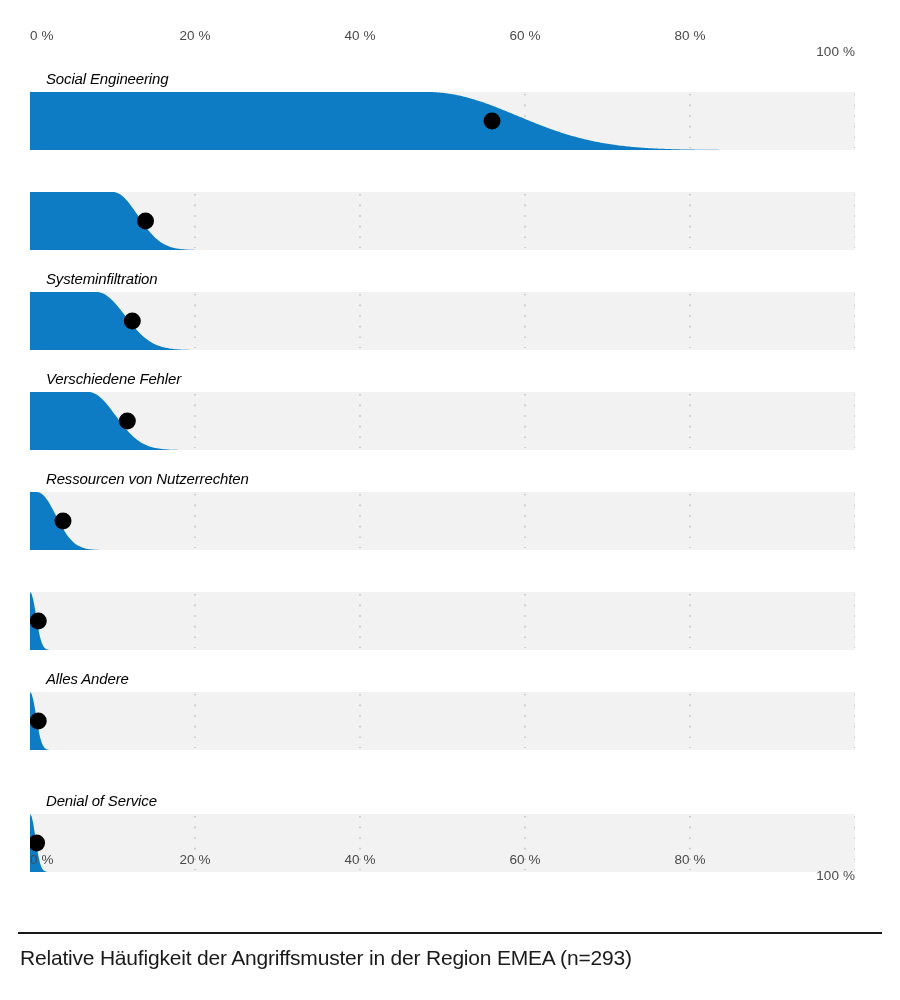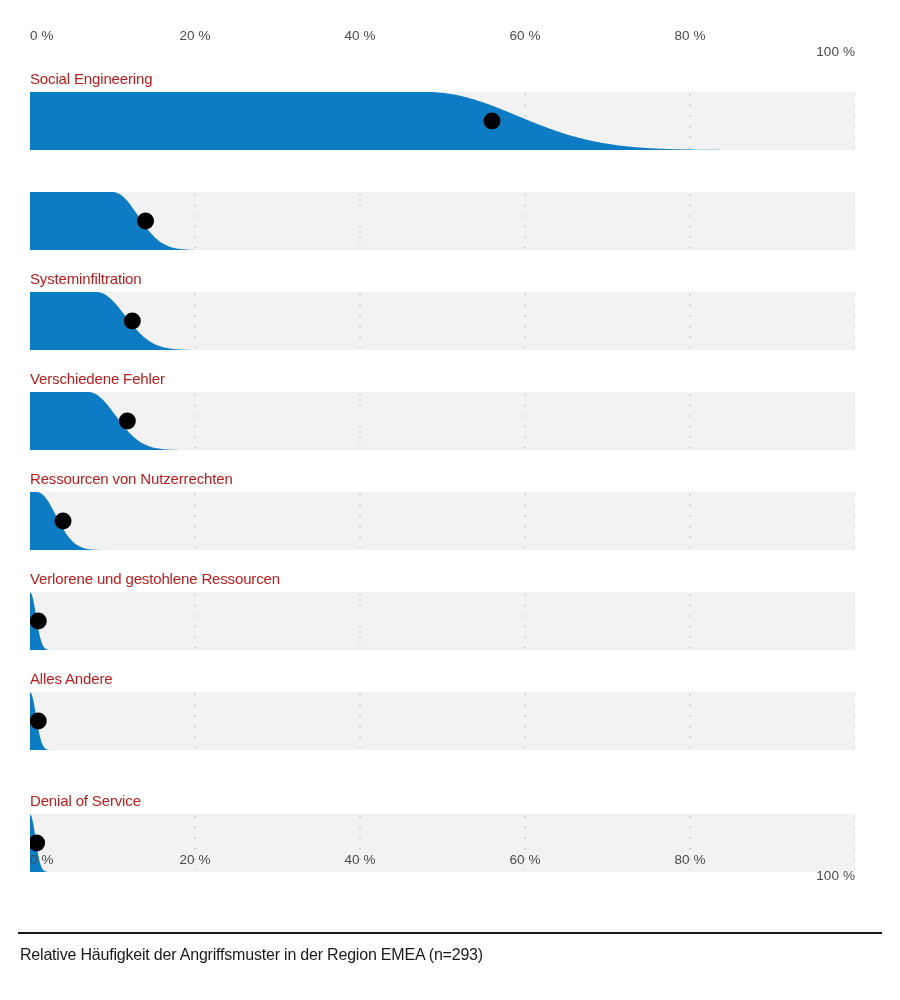--- a/index.html
+++ b/index.html
@@ -40,26 +40,27 @@
   .axis-tick.first { transform: translateX(0); }
   .axis-tick.last  { transform: translateX(-100%); margin-top: 16px; }
 
   .ridge-row {
     position: absolute;
     left: 0;
     width: 900px;
   }
   .ridge-label {
     position: absolute;
-    left: 30px;
+    left: 46px;
     top: 0;
     font-size: 15px;
-    color: #b91c1c;
+    color: #000000;
     white-space: nowrap;
     letter-spacing: -0.15px;
+    font-style: italic;
   }
   .ridge-plot {
     position: absolute;
     left: 30px;
     top: 22px;
     width: 825px;
     height: 58px;
   }
   .ridge-plot svg {
     display: block;
@@ -69,21 +70,21 @@
   .caption-rule {
     position: absolute;
     left: 18px;
     width: 864px;
     border-top: 2px solid #1a1a1a;
     height: 0;
   }
   .caption-text {
     position: absolute;
     left: 20px;
-    font-size: 16px;
+    font-size: 21px;
     color: #1a1a1a;
     letter-spacing: -0.2px;
     white-space: nowrap;
   }
 </style>
 </head>
 <body>
 
 <div id="chart-root">
 
@@ -165,21 +166,20 @@
             <line x1="330" x2="330" y1="2" y2="56" stroke="#b8b8b8" stroke-width="1.3" stroke-dasharray="1.6 9"></line>
             <line x1="495" x2="495" y1="2" y2="56" stroke="#b8b8b8" stroke-width="1.3" stroke-dasharray="1.6 9"></line>
             <line x1="660" x2="660" y1="2" y2="56" stroke="#b8b8b8" stroke-width="1.3" stroke-dasharray="1.6 9"></line>
             <line x1="825" x2="825" y1="2" y2="56" stroke="#b8b8b8" stroke-width="1.3" stroke-dasharray="1.6 9"></line>
             <path d="M 0 58 L 0.00 0.00 L 1.65 0.00 L 3.30 0.00 L 4.95 0.00 L 6.60 0.00 L 8.25 0.17 L 9.90 0.73 L 11.55 1.70 L 13.20 3.07 L 14.85 4.83 L 16.50 6.94 L 18.15 9.37 L 19.80 12.07 L 21.45 14.98 L 23.10 18.05 L 24.75 21.21 L 26.40 24.42 L 28.05 27.62 L 29.70 30.75 L 31.35 33.78 L 33.00 36.66 L 34.65 39.37 L 36.30 41.88 L 37.95 44.18 L 39.60 46.26 L 41.25 48.12 L 42.90 49.76 L 44.55 51.19 L 46.20 52.43 L 47.85 53.48 L 49.50 54.37 L 51.15 55.11 L 52.80 55.73 L 54.45 56.22 L 56.10 56.63 L 57.75 56.95 L 59.40 57.20 L 61.05 57.40 L 62.70 57.55 L 64.35 57.67 L 66.00 57.76 L 67.65 57.83 L 69.30 57.88 L 70.95 57.91 L 72.60 57.94 L 74.25 57.96 L 75.90 57.97 L 77.55 57.98 L 79.20 57.99 L 80.85 57.99 L 82.50 57.99 L 84.15 58.00 L 85.80 58.00 L 87.45 58.00 L 89.10 58.00 L 90.75 58.00 L 92.40 58.00 L 94.05 58.00 L 95.70 58.00 L 97.35 58.00 L 99.00 58.00 L 100.65 58.00 L 102.30 58.00 L 103.95 58.00 L 105.60 58.00 L 107.25 58.00 L 108.90 58.00 L 110.55 58.00 L 112.20 58.00 L 113.85 58.00 L 115.50 58.00 L 117.15 58.00 L 118.80 58.00 L 120.45 58.00 L 122.10 58.00 L 123.75 58.00 L 125.40 58.00 L 127.05 58.00 L 128.70 58.00 L 130.35 58.00 L 132.00 58.00 L 133.65 58.00 L 135.30 58.00 L 136.95 58.00 L 138.60 58.00 L 140.25 58.00 L 141.90 58.00 L 143.55 58.00 L 145.20 58.00 L 146.85 58.00 L 148.50 58.00 L 150.15 58.00 L 151.80 58.00 L 153.45 58.00 L 155.10 58.00 L 156.75 58.00 L 158.40 58.00 L 160.05 58.00 L 161.70 58.00 L 163.35 58.00 L 165.00 58.00 L 166.65 58.00 L 168.30 58.00 L 169.95 58.00 L 171.60 58.00 L 173.25 58.00 L 174.90 58.00 L 176.55 58.00 L 178.20 58.00 L 179.85 58.00 L 181.50 58.00 L 183.15 58.00 L 184.80 58.00 L 186.45 58.00 L 188.10 58.00 L 189.75 58.00 L 191.40 58.00 L 193.05 58.00 L 194.70 58.00 L 196.35 58.00 L 198.00 58.00 L 199.65 58.00 L 201.30 58.00 L 202.95 58.00 L 204.60 58.00 L 206.25 58.00 L 207.90 58.00 L 209.55 58.00 L 211.20 58.00 L 212.85 58.00 L 214.50 58.00 L 216.15 58.00 L 217.80 58.00 L 219.45 58.00 L 221.10 58.00 L 222.75 58.00 L 224.40 58.00 L 226.05 58.00 L 227.70 58.00 L 229.35 58.00 L 231.00 58.00 L 232.65 58.00 L 234.30 58.00 L 235.95 58.00 L 237.60 58.00 L 239.25 58.00 L 240.90 58.00 L 242.55 58.00 L 244.20 58.00 L 245.85 58.00 L 247.50 58.00 L 249.15 58.00 L 250.80 58.00 L 252.45 58.00 L 254.10 58.00 L 255.75 58.00 L 257.40 58.00 L 259.05 58.00 L 260.70 58.00 L 262.35 58.00 L 264.00 58.00 L 265.65 58.00 L 267.30 58.00 L 268.95 58.00 L 270.60 58.00 L 272.25 58.00 L 273.90 58.00 L 275.55 58.00 L 277.20 58.00 L 278.85 58.00 L 280.50 58.00 L 282.15 58.00 L 283.80 58.00 L 285.45 58.00 L 287.10 58.00 L 288.75 58.00 L 290.40 58.00 L 292.05 58.00 L 293.70 58.00 L 295.35 58.00 L 297.00 58.00 L 298.65 58.00 L 300.30 58.00 L 301.95 58.00 L 303.60 58.00 L 305.25 58.00 L 306.90 58.00 L 308.55 58.00 L 310.20 58.00 L 311.85 58.00 L 313.50 58.00 L 315.15 58.00 L 316.80 58.00 L 318.45 58.00 L 320.10 58.00 L 321.75 58.00 L 323.40 58.00 L 325.05 58.00 L 326.70 58.00 L 328.35 58.00 L 330.00 58.00 L 331.65 58.00 L 333.30 58.00 L 334.95 58.00 L 336.60 58.00 L 338.25 58.00 L 339.90 58.00 L 341.55 58.00 L 343.20 58.00 L 344.85 58.00 L 346.50 58.00 L 348.15 58.00 L 349.80 58.00 L 351.45 58.00 L 353.10 58.00 L 354.75 58.00 L 356.40 58.00 L 358.05 58.00 L 359.70 58.00 L 361.35 58.00 L 363.00 58.00 L 364.65 58.00 L 366.30 58.00 L 367.95 58.00 L 369.60 58.00 L 371.25 58.00 L 372.90 58.00 L 374.55 58.00 L 376.20 58.00 L 377.85 58.00 L 379.50 58.00 L 381.15 58.00 L 382.80 58.00 L 384.45 58.00 L 386.10 58.00 L 387.75 58.00 L 389.40 58.00 L 391.05 58.00 L 392.70 58.00 L 394.35 58.00 L 396.00 58.00 L 397.65 58.00 L 399.30 58.00 L 400.95 58.00 L 402.60 58.00 L 404.25 58.00 L 405.90 58.00 L 407.55 58.00 L 409.20 58.00 L 410.85 58.00 L 412.50 58.00 L 414.15 58.00 L 415.80 58.00 L 417.45 58.00 L 419.10 58.00 L 420.75 58.00 L 422.40 58.00 L 424.05 58.00 L 425.70 58.00 L 427.35 58.00 L 429.00 58.00 L 430.65 58.00 L 432.30 58.00 L 433.95 58.00 L 435.60 58.00 L 437.25 58.00 L 438.90 58.00 L 440.55 58.00 L 442.20 58.00 L 443.85 58.00 L 445.50 58.00 L 447.15 58.00 L 448.80 58.00 L 450.45 58.00 L 452.10 58.00 L 453.75 58.00 L 455.40 58.00 L 457.05 58.00 L 458.70 58.00 L 460.35 58.00 L 462.00 58.00 L 463.65 58.00 L 465.30 58.00 L 466.95 58.00 L 468.60 58.00 L 470.25 58.00 L 471.90 58.00 L 473.55 58.00 L 475.20 58.00 L 476.85 58.00 L 478.50 58.00 L 480.15 58.00 L 481.80 58.00 L 483.45 58.00 L 485.10 58.00 L 486.75 58.00 L 488.40 58.00 L 490.05 58.00 L 491.70 58.00 L 493.35 58.00 L 495.00 58.00 L 496.65 58.00 L 498.30 58.00 L 499.95 58.00 L 501.60 58.00 L 503.25 58.00 L 504.90 58.00 L 506.55 58.00 L 508.20 58.00 L 509.85 58.00 L 511.50 58.00 L 513.15 58.00 L 514.80 58.00 L 516.45 58.00 L 518.10 58.00 L 519.75 58.00 L 521.40 58.00 L 523.05 58.00 L 524.70 58.00 L 526.35 58.00 L 528.00 58.00 L 529.65 58.00 L 531.30 58.00 L 532.95 58.00 L 534.60 58.00 L 536.25 58.00 L 537.90 58.00 L 539.55 58.00 L 541.20 58.00 L 542.85 58.00 L 544.50 58.00 L 546.15 58.00 L 547.80 58.00 L 549.45 58.00 L 551.10 58.00 L 552.75 58.00 L 554.40 58.00 L 556.05 58.00 L 557.70 58.00 L 559.35 58.00 L 561.00 58.00 L 562.65 58.00 L 564.30 58.00 L 565.95 58.00 L 567.60 58.00 L 569.25 58.00 L 570.90 58.00 L 572.55 58.00 L 574.20 58.00 L 575.85 58.00 L 577.50 58.00 L 579.15 58.00 L 580.80 58.00 L 582.45 58.00 L 584.10 58.00 L 585.75 58.00 L 587.40 58.00 L 589.05 58.00 L 590.70 58.00 L 592.35 58.00 L 594.00 58.00 L 595.65 58.00 L 597.30 58.00 L 598.95 58.00 L 600.60 58.00 L 602.25 58.00 L 603.90 58.00 L 605.55 58.00 L 607.20 58.00 L 608.85 58.00 L 610.50 58.00 L 612.15 58.00 L 613.80 58.00 L 615.45 58.00 L 617.10 58.00 L 618.75 58.00 L 620.40 58.00 L 622.05 58.00 L 623.70 58.00 L 625.35 58.00 L 627.00 58.00 L 628.65 58.00 L 630.30 58.00 L 631.95 58.00 L 633.60 58.00 L 635.25 58.00 L 636.90 58.00 L 638.55 58.00 L 640.20 58.00 L 641.85 58.00 L 643.50 58.00 L 645.15 58.00 L 646.80 58.00 L 648.45 58.00 L 650.10 58.00 L 651.75 58.00 L 653.40 58.00 L 655.05 58.00 L 656.70 58.00 L 658.35 58.00 L 660.00 58.00 L 661.65 58.00 L 663.30 58.00 L 664.95 58.00 L 666.60 58.00 L 668.25 58.00 L 669.90 58.00 L 671.55 58.00 L 673.20 58.00 L 674.85 58.00 L 676.50 58.00 L 678.15 58.00 L 679.80 58.00 L 681.45 58.00 L 683.10 58.00 L 684.75 58.00 L 686.40 58.00 L 688.05 58.00 L 689.70 58.00 L 691.35 58.00 L 693.00 58.00 L 694.65 58.00 L 696.30 58.00 L 697.95 58.00 L 699.60 58.00 L 701.25 58.00 L 702.90 58.00 L 704.55 58.00 L 706.20 58.00 L 707.85 58.00 L 709.50 58.00 L 711.15 58.00 L 712.80 58.00 L 714.45 58.00 L 716.10 58.00 L 717.75 58.00 L 719.40 58.00 L 721.05 58.00 L 722.70 58.00 L 724.35 58.00 L 726.00 58.00 L 727.65 58.00 L 729.30 58.00 L 730.95 58.00 L 732.60 58.00 L 734.25 58.00 L 735.90 58.00 L 737.55 58.00 L 739.20 58.00 L 740.85 58.00 L 742.50 58.00 L 744.15 58.00 L 745.80 58.00 L 747.45 58.00 L 749.10 58.00 L 750.75 58.00 L 752.40 58.00 L 754.05 58.00 L 755.70 58.00 L 757.35 58.00 L 759.00 58.00 L 760.65 58.00 L 762.30 58.00 L 763.95 58.00 L 765.60 58.00 L 767.25 58.00 L 768.90 58.00 L 770.55 58.00 L 772.20 58.00 L 773.85 58.00 L 775.50 58.00 L 777.15 58.00 L 778.80 58.00 L 780.45 58.00 L 782.10 58.00 L 783.75 58.00 L 785.40 58.00 L 787.05 58.00 L 788.70 58.00 L 790.35 58.00 L 792.00 58.00 L 793.65 58.00 L 795.30 58.00 L 796.95 58.00 L 798.60 58.00 L 800.25 58.00 L 801.90 58.00 L 803.55 58.00 L 805.20 58.00 L 806.85 58.00 L 808.50 58.00 L 810.15 58.00 L 811.80 58.00 L 813.45 58.00 L 815.10 58.00 L 816.75 58.00 L 818.40 58.00 L 820.05 58.00 L 821.70 58.00 L 823.35 58.00 L 825.00 58.00 L 825 58 Z" fill="#0d7cc4"></path>
             <circle cx="33.00" cy="29.00" r="8.5" fill="#000000" vector-effect="non-scaling-stroke"></circle>
           </svg>
         </div>
       </div>
       <div class="ridge-row" style="top: 570px; height: 80px;">
-        <div class="ridge-label">Verlorene und gestohlene Ressourcen</div>
         <div class="ridge-plot">
           <svg viewBox="0 0 825 58" preserveAspectRatio="none">
             <rect x="0" y="0" width="825" height="58" fill="#f2f2f2"></rect>
             <line x1="165" x2="165" y1="2" y2="56" stroke="#b8b8b8" stroke-width="1.3" stroke-dasharray="1.6 9"></line>
             <line x1="330" x2="330" y1="2" y2="56" stroke="#b8b8b8" stroke-width="1.3" stroke-dasharray="1.6 9"></line>
             <line x1="495" x2="495" y1="2" y2="56" stroke="#b8b8b8" stroke-width="1.3" stroke-dasharray="1.6 9"></line>
             <line x1="660" x2="660" y1="2" y2="56" stroke="#b8b8b8" stroke-width="1.3" stroke-dasharray="1.6 9"></line>
             <line x1="825" x2="825" y1="2" y2="56" stroke="#b8b8b8" stroke-width="1.3" stroke-dasharray="1.6 9"></line>
             <path d="M 0 58 L 0.00 0.00 L 1.65 1.94 L 3.30 7.88 L 4.95 16.80 L 6.60 26.98 L 8.25 36.66 L 9.90 44.62 L 11.55 50.36 L 13.20 54.04 L 14.85 56.13 L 16.50 57.20 L 18.15 57.69 L 19.80 57.89 L 21.45 57.97 L 23.10 57.99 L 24.75 58.00 L 26.40 58.00 L 28.05 58.00 L 29.70 58.00 L 31.35 58.00 L 33.00 58.00 L 34.65 58.00 L 36.30 58.00 L 37.95 58.00 L 39.60 58.00 L 41.25 58.00 L 42.90 58.00 L 44.55 58.00 L 46.20 58.00 L 47.85 58.00 L 49.50 58.00 L 51.15 58.00 L 52.80 58.00 L 54.45 58.00 L 56.10 58.00 L 57.75 58.00 L 59.40 58.00 L 61.05 58.00 L 62.70 58.00 L 64.35 58.00 L 66.00 58.00 L 67.65 58.00 L 69.30 58.00 L 70.95 58.00 L 72.60 58.00 L 74.25 58.00 L 75.90 58.00 L 77.55 58.00 L 79.20 58.00 L 80.85 58.00 L 82.50 58.00 L 84.15 58.00 L 85.80 58.00 L 87.45 58.00 L 89.10 58.00 L 90.75 58.00 L 92.40 58.00 L 94.05 58.00 L 95.70 58.00 L 97.35 58.00 L 99.00 58.00 L 100.65 58.00 L 102.30 58.00 L 103.95 58.00 L 105.60 58.00 L 107.25 58.00 L 108.90 58.00 L 110.55 58.00 L 112.20 58.00 L 113.85 58.00 L 115.50 58.00 L 117.15 58.00 L 118.80 58.00 L 120.45 58.00 L 122.10 58.00 L 123.75 58.00 L 125.40 58.00 L 127.05 58.00 L 128.70 58.00 L 130.35 58.00 L 132.00 58.00 L 133.65 58.00 L 135.30 58.00 L 136.95 58.00 L 138.60 58.00 L 140.25 58.00 L 141.90 58.00 L 143.55 58.00 L 145.20 58.00 L 146.85 58.00 L 148.50 58.00 L 150.15 58.00 L 151.80 58.00 L 153.45 58.00 L 155.10 58.00 L 156.75 58.00 L 158.40 58.00 L 160.05 58.00 L 161.70 58.00 L 163.35 58.00 L 165.00 58.00 L 166.65 58.00 L 168.30 58.00 L 169.95 58.00 L 171.60 58.00 L 173.25 58.00 L 174.90 58.00 L 176.55 58.00 L 178.20 58.00 L 179.85 58.00 L 181.50 58.00 L 183.15 58.00 L 184.80 58.00 L 186.45 58.00 L 188.10 58.00 L 189.75 58.00 L 191.40 58.00 L 193.05 58.00 L 194.70 58.00 L 196.35 58.00 L 198.00 58.00 L 199.65 58.00 L 201.30 58.00 L 202.95 58.00 L 204.60 58.00 L 206.25 58.00 L 207.90 58.00 L 209.55 58.00 L 211.20 58.00 L 212.85 58.00 L 214.50 58.00 L 216.15 58.00 L 217.80 58.00 L 219.45 58.00 L 221.10 58.00 L 222.75 58.00 L 224.40 58.00 L 226.05 58.00 L 227.70 58.00 L 229.35 58.00 L 231.00 58.00 L 232.65 58.00 L 234.30 58.00 L 235.95 58.00 L 237.60 58.00 L 239.25 58.00 L 240.90 58.00 L 242.55 58.00 L 244.20 58.00 L 245.85 58.00 L 247.50 58.00 L 249.15 58.00 L 250.80 58.00 L 252.45 58.00 L 254.10 58.00 L 255.75 58.00 L 257.40 58.00 L 259.05 58.00 L 260.70 58.00 L 262.35 58.00 L 264.00 58.00 L 265.65 58.00 L 267.30 58.00 L 268.95 58.00 L 270.60 58.00 L 272.25 58.00 L 273.90 58.00 L 275.55 58.00 L 277.20 58.00 L 278.85 58.00 L 280.50 58.00 L 282.15 58.00 L 283.80 58.00 L 285.45 58.00 L 287.10 58.00 L 288.75 58.00 L 290.40 58.00 L 292.05 58.00 L 293.70 58.00 L 295.35 58.00 L 297.00 58.00 L 298.65 58.00 L 300.30 58.00 L 301.95 58.00 L 303.60 58.00 L 305.25 58.00 L 306.90 58.00 L 308.55 58.00 L 310.20 58.00 L 311.85 58.00 L 313.50 58.00 L 315.15 58.00 L 316.80 58.00 L 318.45 58.00 L 320.10 58.00 L 321.75 58.00 L 323.40 58.00 L 325.05 58.00 L 326.70 58.00 L 328.35 58.00 L 330.00 58.00 L 331.65 58.00 L 333.30 58.00 L 334.95 58.00 L 336.60 58.00 L 338.25 58.00 L 339.90 58.00 L 341.55 58.00 L 343.20 58.00 L 344.85 58.00 L 346.50 58.00 L 348.15 58.00 L 349.80 58.00 L 351.45 58.00 L 353.10 58.00 L 354.75 58.00 L 356.40 58.00 L 358.05 58.00 L 359.70 58.00 L 361.35 58.00 L 363.00 58.00 L 364.65 58.00 L 366.30 58.00 L 367.95 58.00 L 369.60 58.00 L 371.25 58.00 L 372.90 58.00 L 374.55 58.00 L 376.20 58.00 L 377.85 58.00 L 379.50 58.00 L 381.15 58.00 L 382.80 58.00 L 384.45 58.00 L 386.10 58.00 L 387.75 58.00 L 389.40 58.00 L 391.05 58.00 L 392.70 58.00 L 394.35 58.00 L 396.00 58.00 L 397.65 58.00 L 399.30 58.00 L 400.95 58.00 L 402.60 58.00 L 404.25 58.00 L 405.90 58.00 L 407.55 58.00 L 409.20 58.00 L 410.85 58.00 L 412.50 58.00 L 414.15 58.00 L 415.80 58.00 L 417.45 58.00 L 419.10 58.00 L 420.75 58.00 L 422.40 58.00 L 424.05 58.00 L 425.70 58.00 L 427.35 58.00 L 429.00 58.00 L 430.65 58.00 L 432.30 58.00 L 433.95 58.00 L 435.60 58.00 L 437.25 58.00 L 438.90 58.00 L 440.55 58.00 L 442.20 58.00 L 443.85 58.00 L 445.50 58.00 L 447.15 58.00 L 448.80 58.00 L 450.45 58.00 L 452.10 58.00 L 453.75 58.00 L 455.40 58.00 L 457.05 58.00 L 458.70 58.00 L 460.35 58.00 L 462.00 58.00 L 463.65 58.00 L 465.30 58.00 L 466.95 58.00 L 468.60 58.00 L 470.25 58.00 L 471.90 58.00 L 473.55 58.00 L 475.20 58.00 L 476.85 58.00 L 478.50 58.00 L 480.15 58.00 L 481.80 58.00 L 483.45 58.00 L 485.10 58.00 L 486.75 58.00 L 488.40 58.00 L 490.05 58.00 L 491.70 58.00 L 493.35 58.00 L 495.00 58.00 L 496.65 58.00 L 498.30 58.00 L 499.95 58.00 L 501.60 58.00 L 503.25 58.00 L 504.90 58.00 L 506.55 58.00 L 508.20 58.00 L 509.85 58.00 L 511.50 58.00 L 513.15 58.00 L 514.80 58.00 L 516.45 58.00 L 518.10 58.00 L 519.75 58.00 L 521.40 58.00 L 523.05 58.00 L 524.70 58.00 L 526.35 58.00 L 528.00 58.00 L 529.65 58.00 L 531.30 58.00 L 532.95 58.00 L 534.60 58.00 L 536.25 58.00 L 537.90 58.00 L 539.55 58.00 L 541.20 58.00 L 542.85 58.00 L 544.50 58.00 L 546.15 58.00 L 547.80 58.00 L 549.45 58.00 L 551.10 58.00 L 552.75 58.00 L 554.40 58.00 L 556.05 58.00 L 557.70 58.00 L 559.35 58.00 L 561.00 58.00 L 562.65 58.00 L 564.30 58.00 L 565.95 58.00 L 567.60 58.00 L 569.25 58.00 L 570.90 58.00 L 572.55 58.00 L 574.20 58.00 L 575.85 58.00 L 577.50 58.00 L 579.15 58.00 L 580.80 58.00 L 582.45 58.00 L 584.10 58.00 L 585.75 58.00 L 587.40 58.00 L 589.05 58.00 L 590.70 58.00 L 592.35 58.00 L 594.00 58.00 L 595.65 58.00 L 597.30 58.00 L 598.95 58.00 L 600.60 58.00 L 602.25 58.00 L 603.90 58.00 L 605.55 58.00 L 607.20 58.00 L 608.85 58.00 L 610.50 58.00 L 612.15 58.00 L 613.80 58.00 L 615.45 58.00 L 617.10 58.00 L 618.75 58.00 L 620.40 58.00 L 622.05 58.00 L 623.70 58.00 L 625.35 58.00 L 627.00 58.00 L 628.65 58.00 L 630.30 58.00 L 631.95 58.00 L 633.60 58.00 L 635.25 58.00 L 636.90 58.00 L 638.55 58.00 L 640.20 58.00 L 641.85 58.00 L 643.50 58.00 L 645.15 58.00 L 646.80 58.00 L 648.45 58.00 L 650.10 58.00 L 651.75 58.00 L 653.40 58.00 L 655.05 58.00 L 656.70 58.00 L 658.35 58.00 L 660.00 58.00 L 661.65 58.00 L 663.30 58.00 L 664.95 58.00 L 666.60 58.00 L 668.25 58.00 L 669.90 58.00 L 671.55 58.00 L 673.20 58.00 L 674.85 58.00 L 676.50 58.00 L 678.15 58.00 L 679.80 58.00 L 681.45 58.00 L 683.10 58.00 L 684.75 58.00 L 686.40 58.00 L 688.05 58.00 L 689.70 58.00 L 691.35 58.00 L 693.00 58.00 L 694.65 58.00 L 696.30 58.00 L 697.95 58.00 L 699.60 58.00 L 701.25 58.00 L 702.90 58.00 L 704.55 58.00 L 706.20 58.00 L 707.85 58.00 L 709.50 58.00 L 711.15 58.00 L 712.80 58.00 L 714.45 58.00 L 716.10 58.00 L 717.75 58.00 L 719.40 58.00 L 721.05 58.00 L 722.70 58.00 L 724.35 58.00 L 726.00 58.00 L 727.65 58.00 L 729.30 58.00 L 730.95 58.00 L 732.60 58.00 L 734.25 58.00 L 735.90 58.00 L 737.55 58.00 L 739.20 58.00 L 740.85 58.00 L 742.50 58.00 L 744.15 58.00 L 745.80 58.00 L 747.45 58.00 L 749.10 58.00 L 750.75 58.00 L 752.40 58.00 L 754.05 58.00 L 755.70 58.00 L 757.35 58.00 L 759.00 58.00 L 760.65 58.00 L 762.30 58.00 L 763.95 58.00 L 765.60 58.00 L 767.25 58.00 L 768.90 58.00 L 770.55 58.00 L 772.20 58.00 L 773.85 58.00 L 775.50 58.00 L 777.15 58.00 L 778.80 58.00 L 780.45 58.00 L 782.10 58.00 L 783.75 58.00 L 785.40 58.00 L 787.05 58.00 L 788.70 58.00 L 790.35 58.00 L 792.00 58.00 L 793.65 58.00 L 795.30 58.00 L 796.95 58.00 L 798.60 58.00 L 800.25 58.00 L 801.90 58.00 L 803.55 58.00 L 805.20 58.00 L 806.85 58.00 L 808.50 58.00 L 810.15 58.00 L 811.80 58.00 L 813.45 58.00 L 815.10 58.00 L 816.75 58.00 L 818.40 58.00 L 820.05 58.00 L 821.70 58.00 L 823.35 58.00 L 825.00 58.00 L 825 58 Z" fill="#0d7cc4"></path>
             <circle cx="8.25" cy="29.00" r="8.5" fill="#000000" vector-effect="non-scaling-stroke"></circle>

